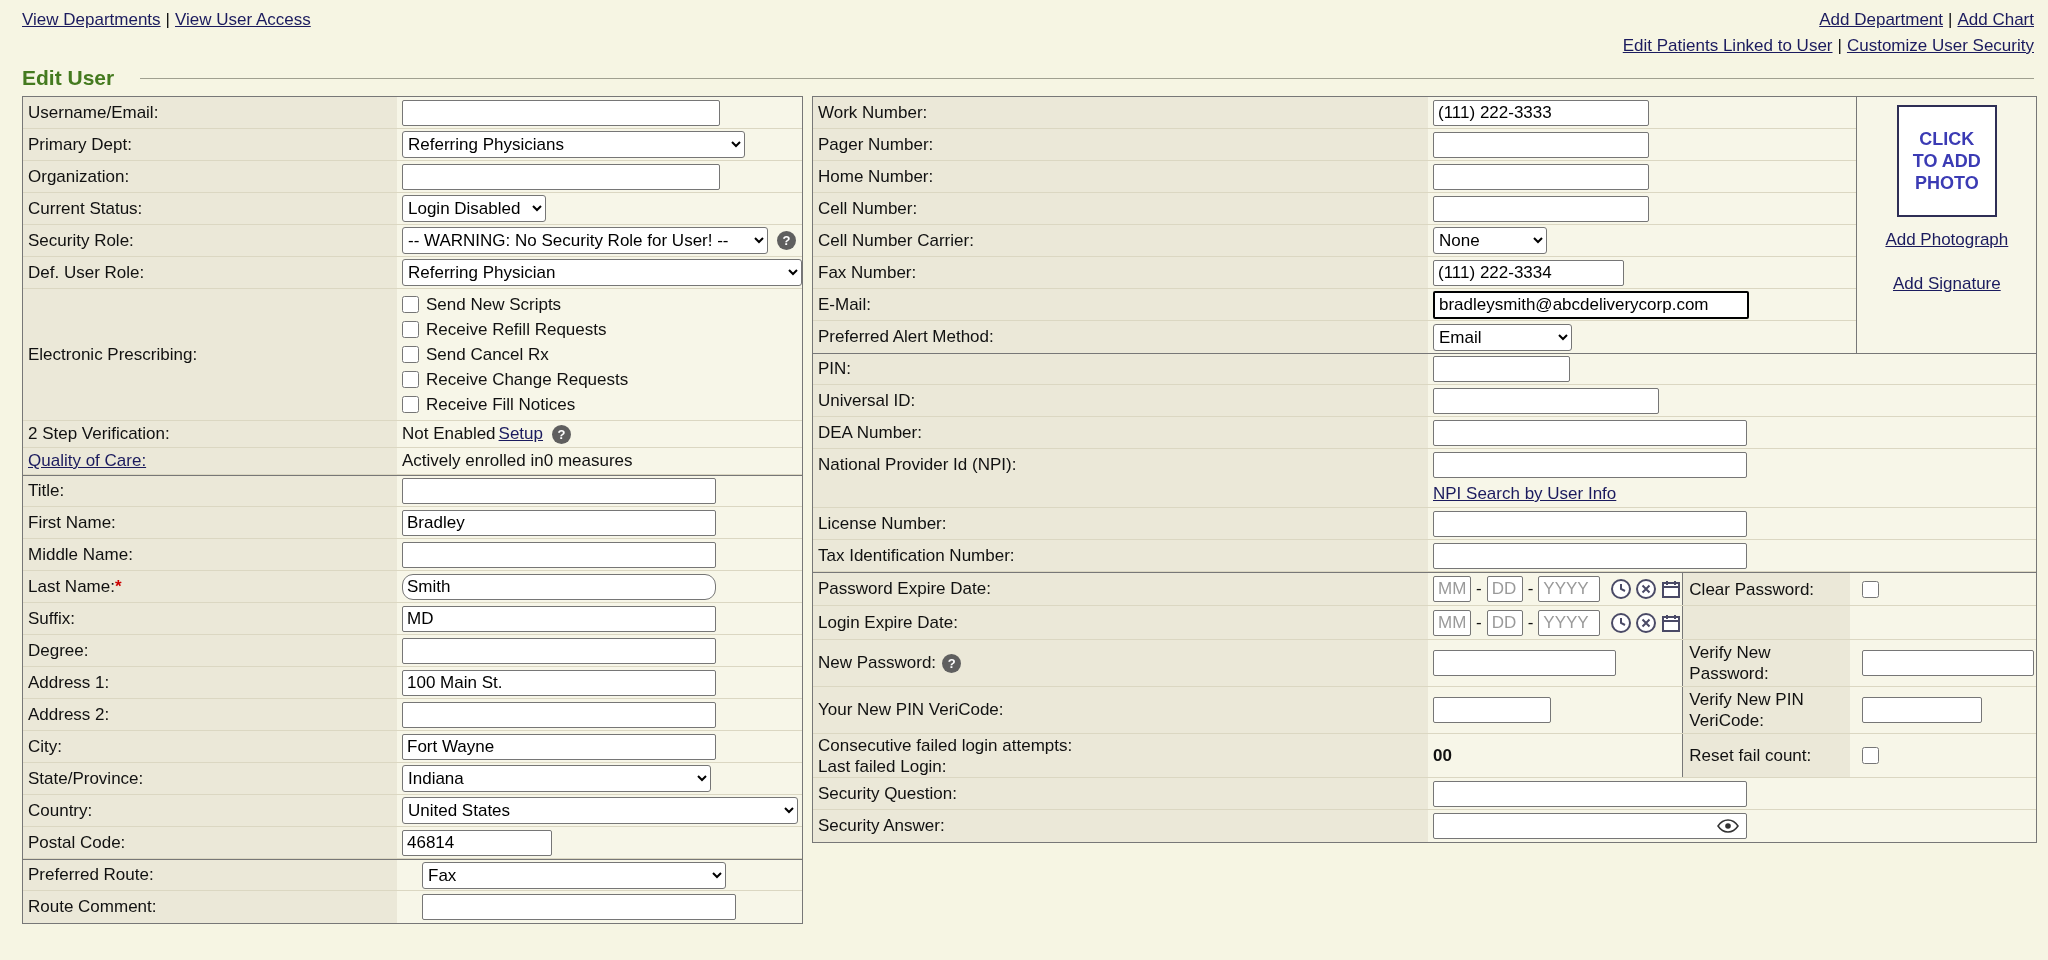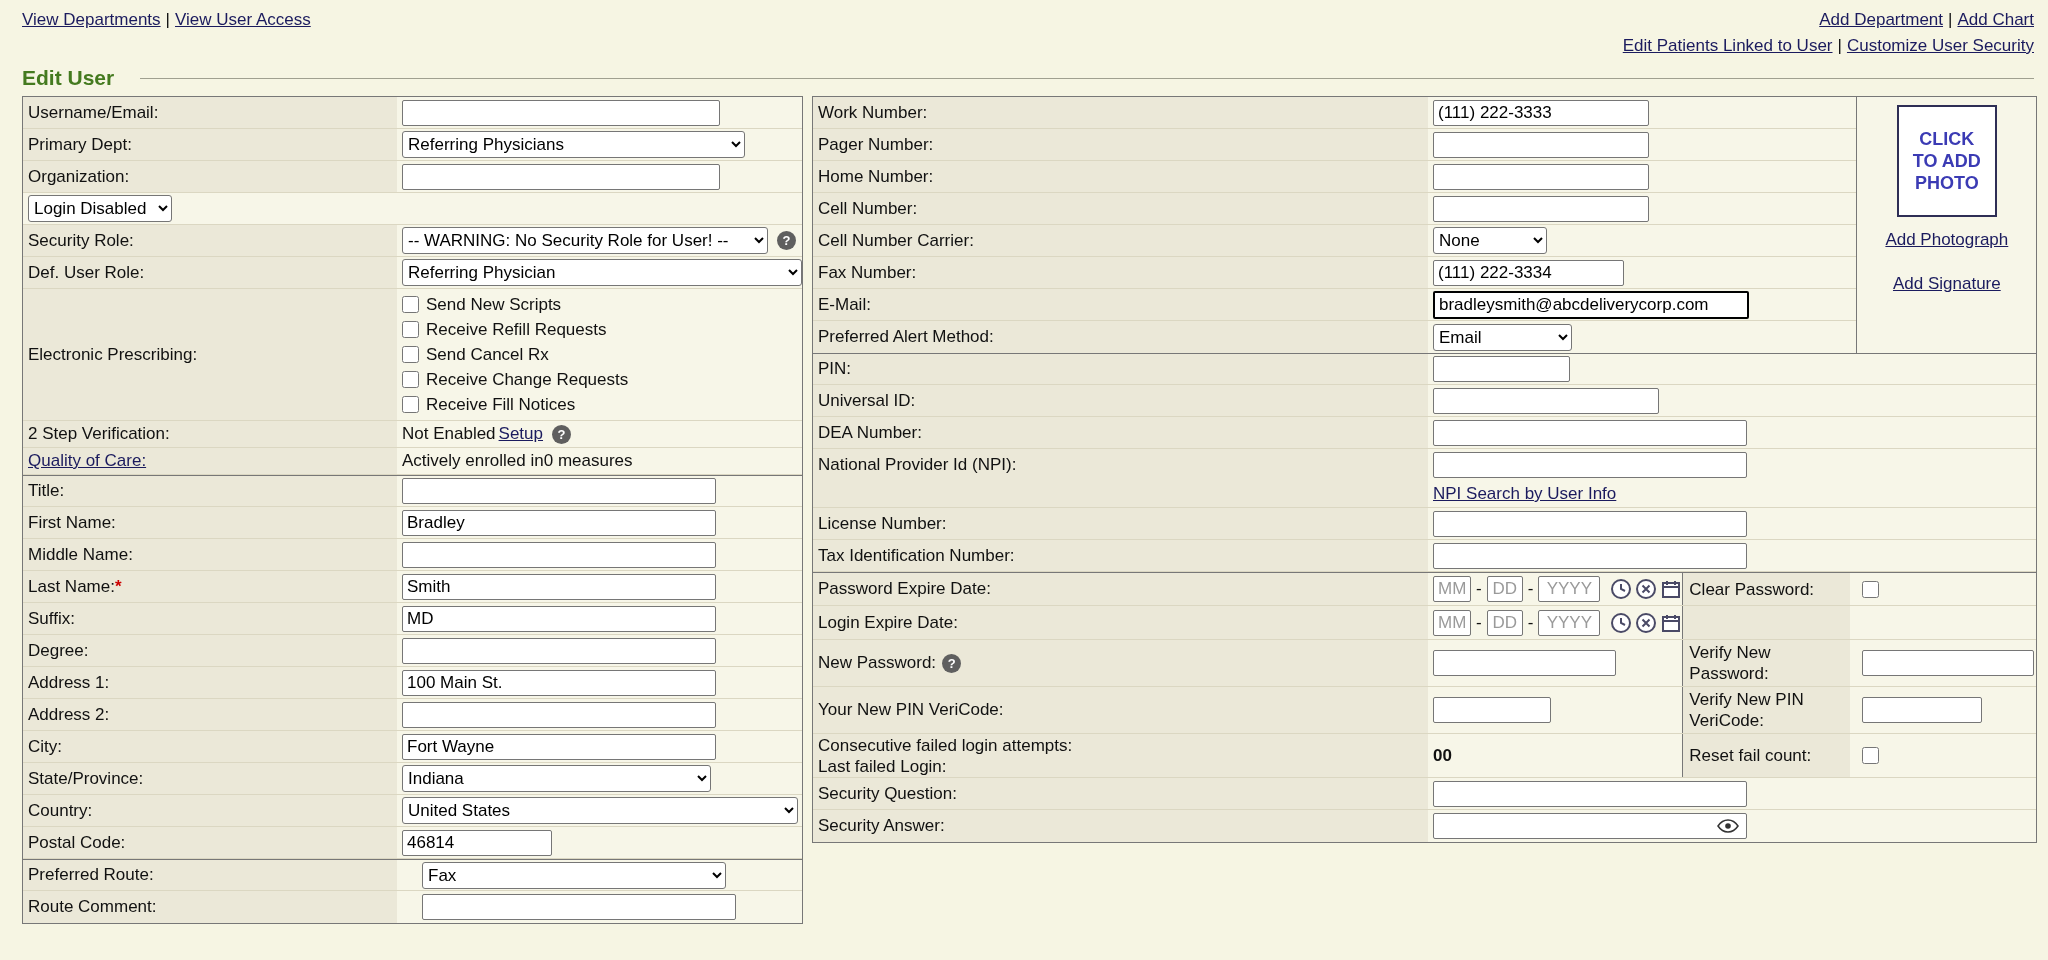--- a/index.html
+++ b/index.html
@@ -26,21 +26,21 @@
 .ctl{flex:1;padding-left:5px;gap:3px}
 .indent{padding-left:25px}
 .sublbl{flex:0 0 168px;background:#ebe8d8;border-left:1px solid #777;padding:2px 16px 2px 6px;line-height:21px}
 .subctl{flex:0 0 186px;padding-left:12px;gap:4px}
 .h27{min-height:27px}.h34{min-height:34px}.h46{min-height:46px}.h44{min-height:44px}
 .ep{min-height:130px}
 .ti{font:inherit;height:26px;border:1px solid #767676;background:#fff;padding:0 4px;border-radius:2px}
 .ti.focus{border:2px solid #000;height:28px}
 .sel{font:inherit;height:27px;border:1px solid #767676;background:#fff;border-radius:3px;padding:0 1px}
 input[type=checkbox]{width:17px;height:17px}
-.din{text-align:center;padding:0 4px}
+.din{text-align:left;padding:0 4px}
 .din::placeholder,.ti::placeholder{color:#9a9a9a}
 .dsep{margin:0 2px}
 .qicon{display:inline-flex;align-items:center;justify-content:center;width:19px;height:19px;border-radius:50%;background:#5f5f5f;color:#fff;font-size:13px;font-weight:bold;margin-left:6px;flex:none;cursor:pointer}
 .cbs{display:flex;flex-direction:column;justify-content:center;padding:3px 0 3px 5px}
 .cb-line{display:flex;align-items:center;gap:7px;height:25px}
 .req{color:#c00;font-weight:bold}
 .bold{font-weight:bold}
 .two-line{flex-direction:column;align-items:flex-start;justify-content:center;line-height:21px}
 .rtop{display:flex}
 .rtop-rows{flex:1}
@@ -91,20 +91,21 @@
         <select class="sel" style="width:343px"><option>Referring Physicians</option></select>
       </div>
     </div>
     <div class="frow">
       <div class="cell lbl lt-lbl">Organization:</div>
       <div class="cell ctl">
           <input type="text" class="ti" style="width: 318px;" value="">
         </div>
     </div>
     <div class="frow">
+      <div class="cell lbl lt-lbl">Current Status:</div>
       <div class="cell ctl">
         <select class="sel" style="width:144px"><option>Login Disabled</option></select>
       </div>
     </div>
     <div class="frow">
       <div class="cell lbl lt-lbl">Security Role:</div>
       <div class="cell ctl">
         <select class="sel" style="width:366px"><option>-- WARNING: No Security Role for User! --</option></select>
         <span class="qicon">?</span>
       </div>
@@ -174,21 +175,21 @@
       <div class="cell ctl">
           <input type="text" class="ti" style="width: 314px;" value="">
         </div>
     </div>
     <div class="frow">
       <div class="cell lbl lt-lbl">
           <span>Last Name:</span>
           <span class="req">*</span>
         </div>
       <div class="cell ctl">
-          <input type="text" class="ti" style="width: 314px;" value="Smith">
+          <input type="text" class="ti" style="width: 314px; border-radius: 11px;" value="Smith">
         </div>
     </div>
     <div class="frow">
       <div class="cell lbl lt-lbl">Suffix:</div>
       <div class="cell ctl">
           <input type="text" class="ti" style="width: 314px;" value="MD">
         </div>
     </div>
     <div class="frow">
       <div class="cell lbl lt-lbl">Degree:</div>

